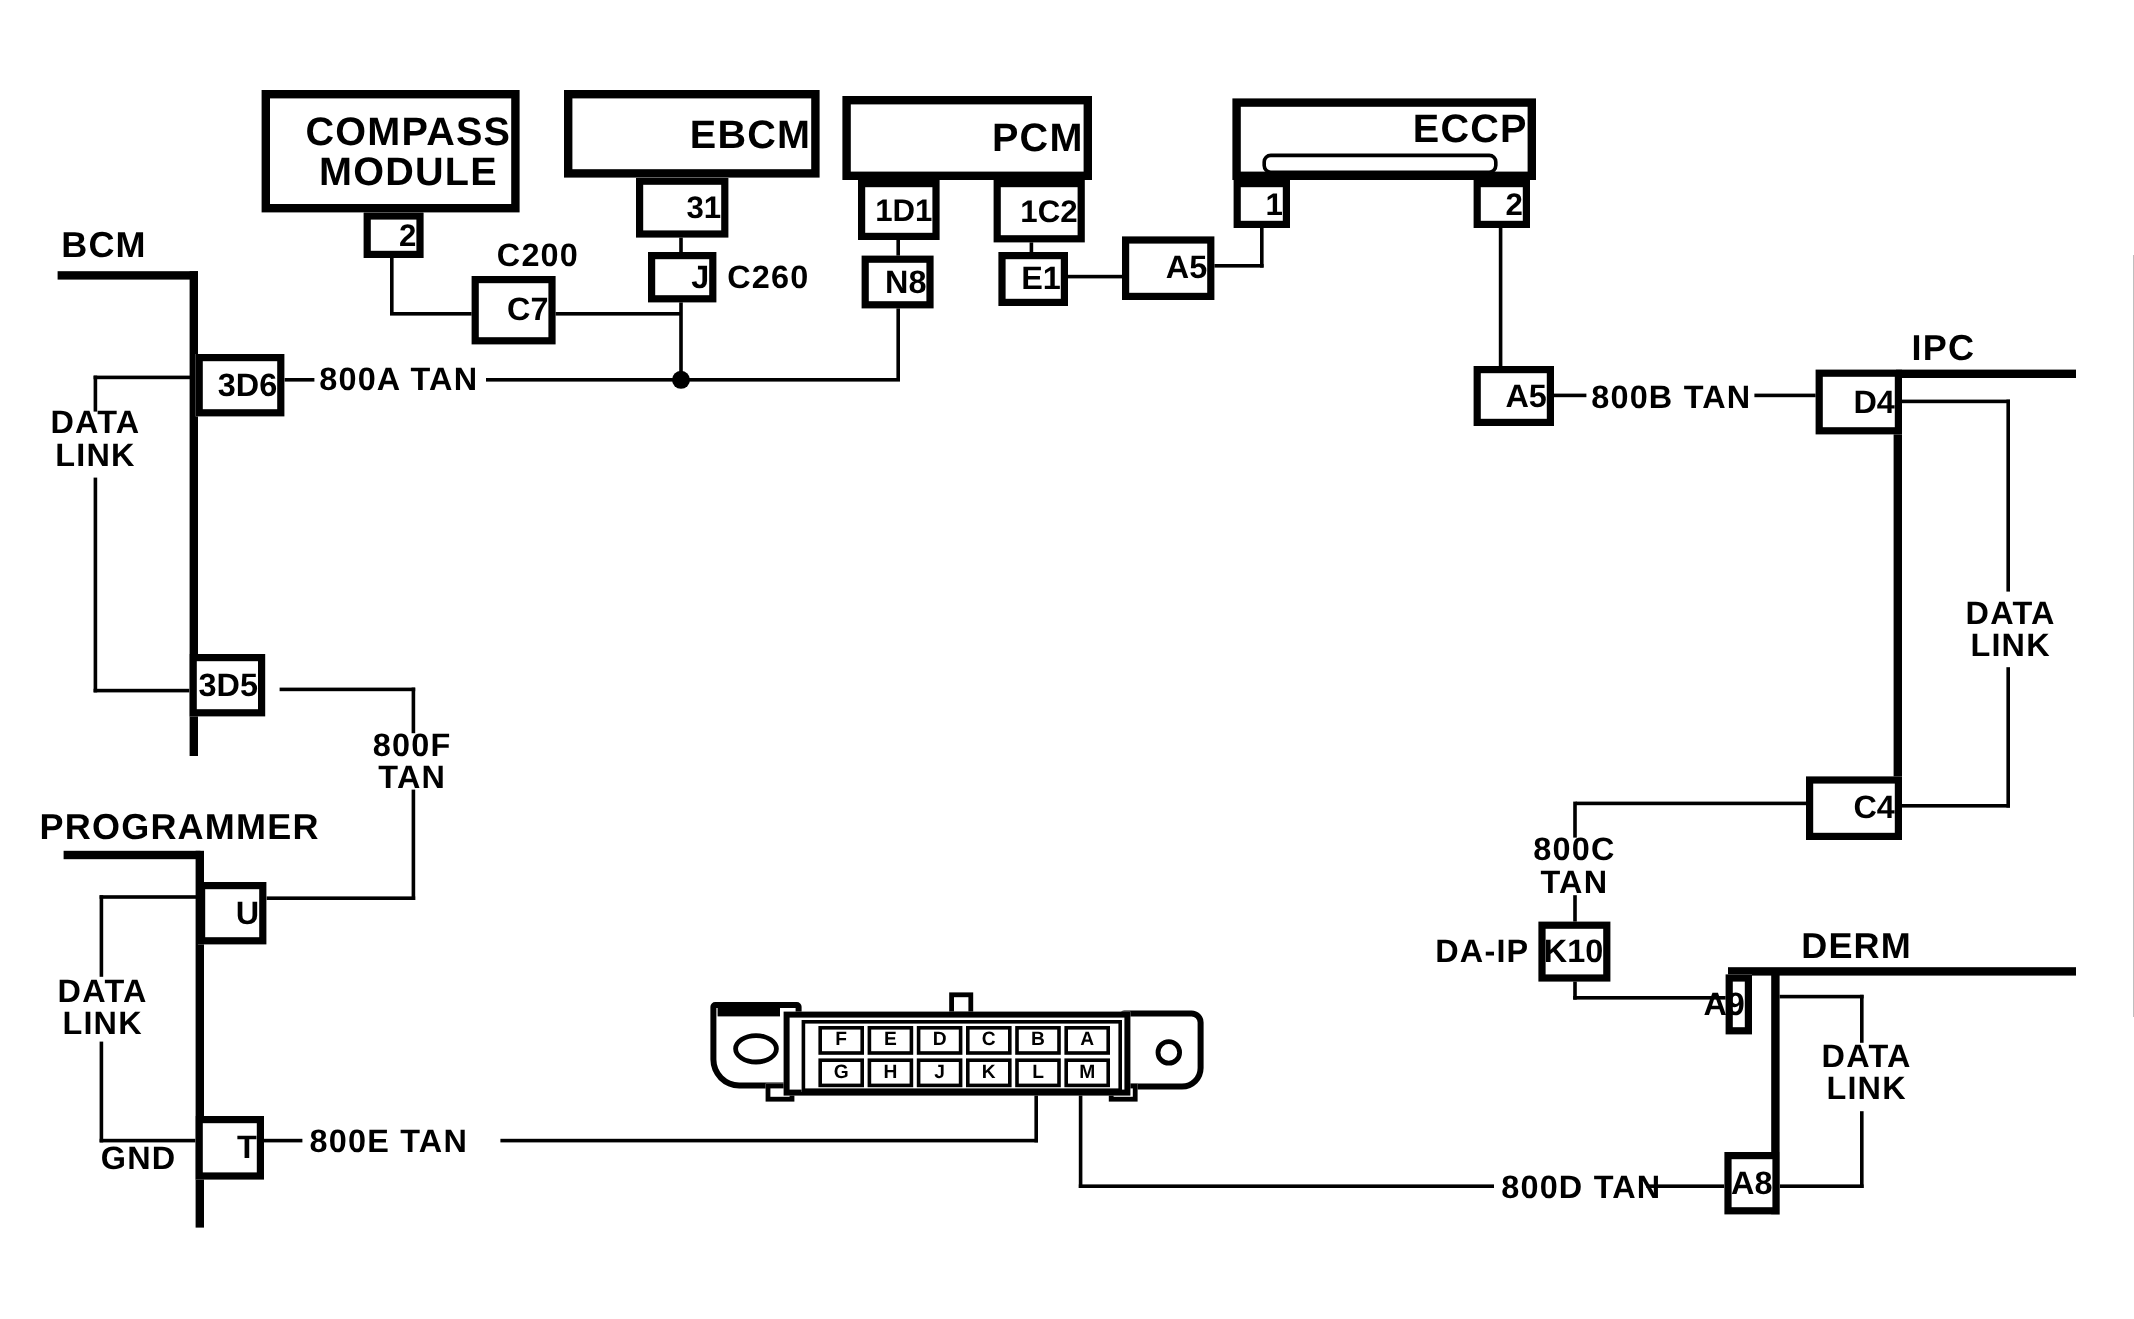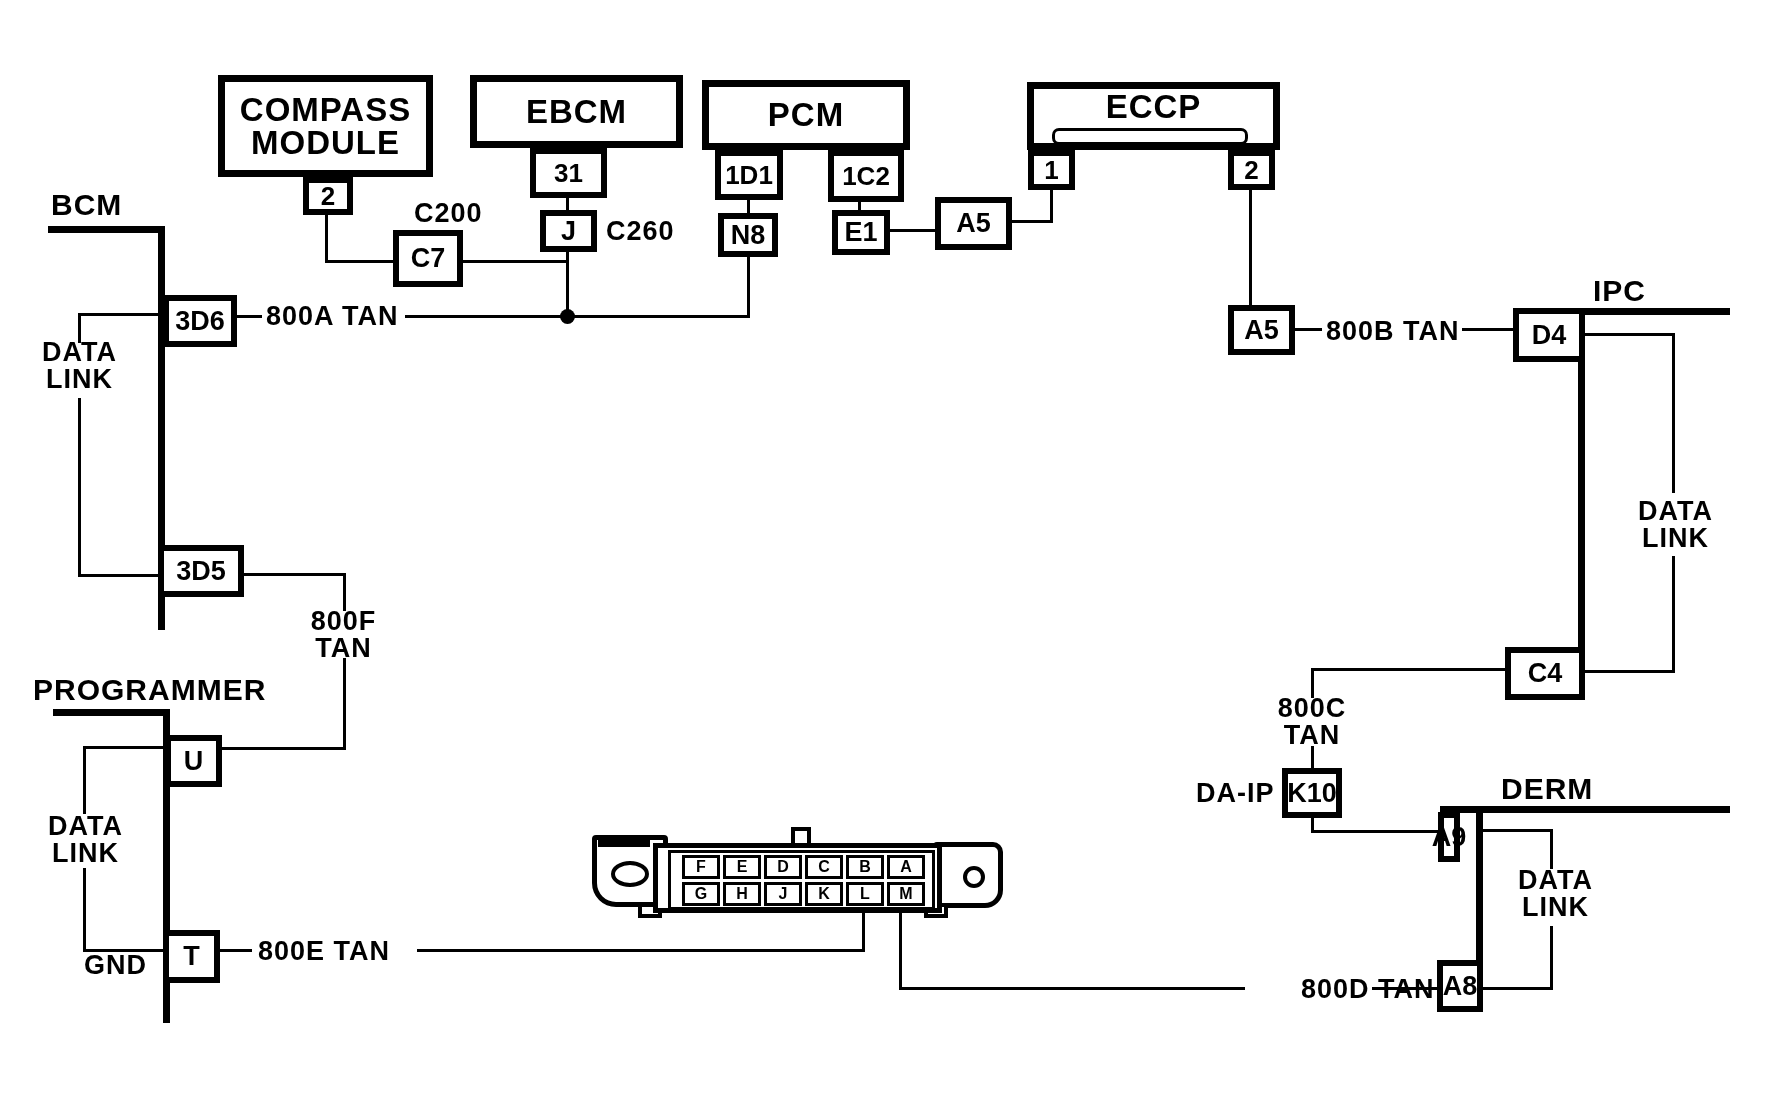--- a/index.html
+++ b/index.html
@@ -2,21 +2,21 @@
 <html><head>
 <meta charset="utf-8">
 <style>
   html,body{margin:0;padding:0;background:#888;}
   #canvas{position:relative;width:1778px;height:1099px;background:#ffffff;overflow:hidden;
           font-family:"Liberation Sans",sans-serif;color:#000;}
   .w{position:absolute;background:#000;}            
   .tk{position:absolute;background:#000;}           
   .dot{position:absolute;width:15px;height:15px;border-radius:50%;background:#000;}
   .box{position:absolute;box-sizing:border-box;background:#fff;border:6px solid #000;
-       display:flex;align-items:center;justify-content:center;font-weight:bold;}
+       display:flex;align-items:center;justify-content:flex-end;font-weight:bold;}
   .modbox{border-width:7px;font-size:33px;letter-spacing:1px;}
   .pinbox{font-size:26px;}
   .smbox{font-size:27px;}
   .lbl{position:absolute;font-weight:bold;white-space:nowrap;}
   .hdr{font-size:30px;letter-spacing:1px;}
   .wl{font-size:27px;letter-spacing:1px;}
   .inner-bar{position:absolute;box-sizing:border-box;border:3px solid #000;border-radius:7px;background:#fff;}
   
   .ear{position:absolute;box-sizing:border-box;border:5px solid #000;background:#fff;}
   .aldl-body{position:absolute;box-sizing:border-box;border:5px solid #000;background:#fff;}
@@ -167,21 +167,21 @@
   </div>
   <div class="box smbox" style="left:1438px;top:812px;width:22px;height:50px;">
     <span>A9</span>
   </div>
   <div class="box smbox" style="left:1437px;top:960px;width:46px;height:52px;">
     <span>A8</span>
   </div>
   <div class="box smbox" style="left:163px;top:295px;width:74px;height:52px;">
     <span>3D6</span>
   </div>
-  <div class="box smbox" style="left:158px;top:545px;width:86px;height:52px;">
+  <div class="box smbox" style="left:158px;top:545px;width:63px;height:52px;">
     <span>3D5</span>
   </div>
   <div class="box smbox" style="left:165px;top:735px;width:57px;height:52px;">
     <span>U</span>
   </div>
   <div class="box smbox" style="left:163px;top:930px;width:57px;height:53px;">
     <span>T</span>
   </div>
 
   <div class="ear" style="left:592px;top:835px;width:76px;height:72px;border-radius:4px 4px 4px 24px;"></div>
@@ -216,21 +216,21 @@
   <div class="lbl hdr" style="left:1593px;top:274px;">IPC</div>
   <div class="lbl hdr" style="left:1501px;top:772px;">DERM</div>
 
   <div class="lbl wl" style="left:414px;top:198px;">C200</div>
   <div class="lbl wl" style="left:606px;top:216px;">C260</div>
   <div class="lbl wl" style="left:1196px;top:778px;">DA-IP</div>
 
   <div class="lbl wl" style="left:266px;top:301px;">800A TAN</div>
   <div class="lbl wl" style="left:1326px;top:316px;">800B TAN</div>
   <div class="lbl wl" style="left:258px;top:936px;">800E TAN</div>
-  <div class="lbl wl" style="left:1301px;top:974px;">800D TAN</div>
+  <div class="lbl wl" style="left:1251px;top:974px;">800D TAN</div>
   <div class="lbl wl two-line" style="left:296px;top:608px;width:95px;">
     <div>800F</div>
     <div>TAN</div>
   </div>
   <div class="lbl wl two-line" style="left:1266px;top:695px;width:92px;">
     <div>800C</div>
     <div>TAN</div>
   </div>
 
   <div class="lbl wl two-line" style="left:32px;top:339px;width:95px;">

